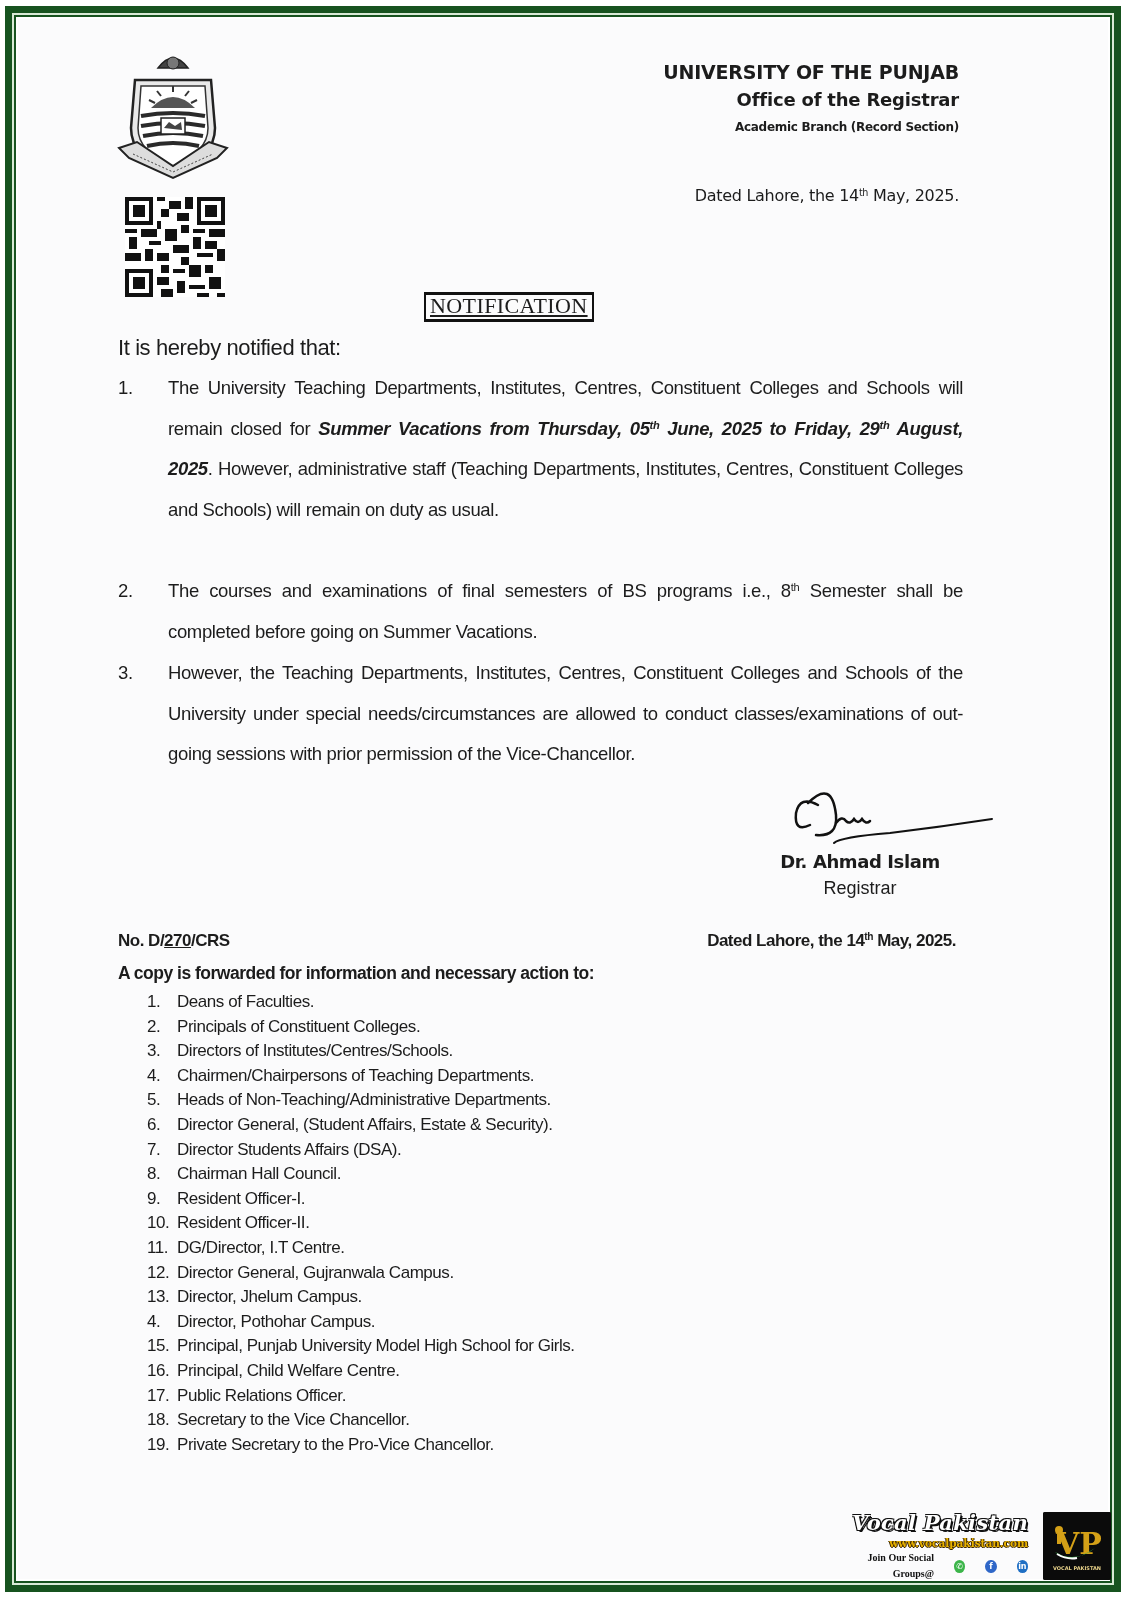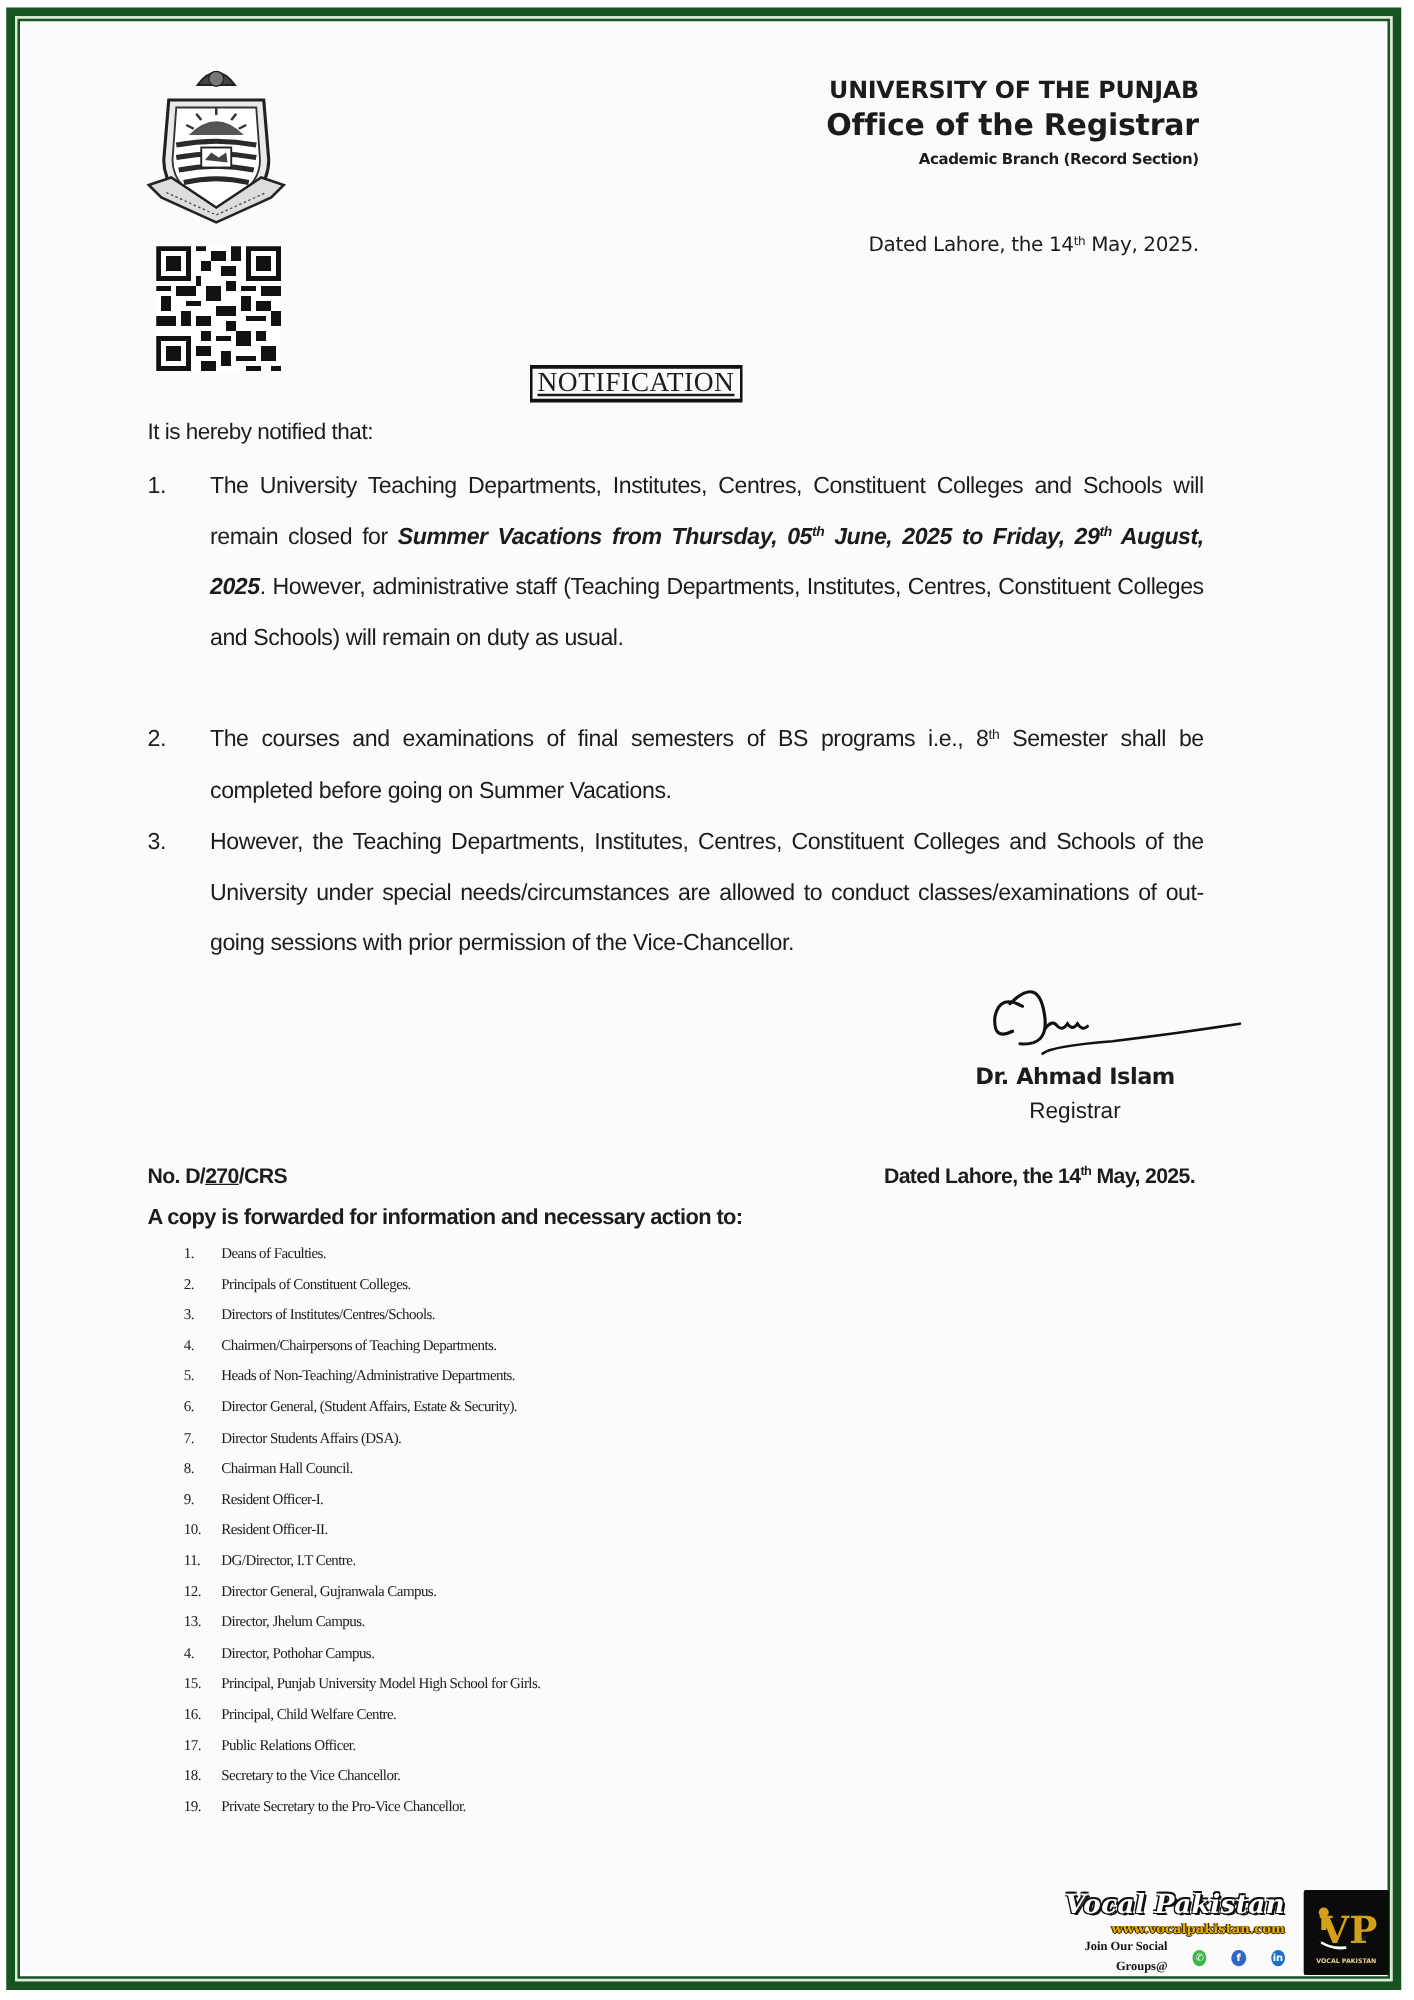--- a/index.html
+++ b/index.html
@@ -18,51 +18,51 @@
     .page {
       position: absolute; left: 18px; top: 19px; width: 1090px; height: 1560px;
       background: #fbfbfc;
     }
 
     .crest { position: absolute; left: 113px; top: 46px; width: 120px; height: 145px; }
     .qr { position: absolute; left: 125px; top: 197px; width: 100px; height: 100px; }
 
     .header { position: absolute; right: 172px; top: 58px; text-align: right; font-family: "DejaVu Sans", sans-serif; font-weight: bold; }
     .header .uni { font-size: 19px; line-height: 28px; letter-spacing: -0.2px; }
-    .header .office { font-size: 24px; line-height: 28px; letter-spacing: -0.2px; }
+    .header .office { font-size: 18px; line-height: 28px; letter-spacing: -0.2px; }
     .header .branch { font-size: 12px; line-height: 27px; letter-spacing: -0.3px; }
     .date-top { position: absolute; right: 172px; top: 186px; font-size: 16px; font-family: "DejaVu Sans", sans-serif; letter-spacing: -0.3px; }
     sup { font-size: 0.6em; vertical-align: 0.55em; line-height: 0; }
 
     .notif-title {
       position: absolute; left: 424px; top: 292px; height: 30px; padding: 0 4px;
       border: 2px solid #111; border-top-width: 3px; border-bottom-width: 3px;
       font-family: "Liberation Serif", serif; font-size: 22px; line-height: 22px; letter-spacing: 0.4px;
       text-decoration: underline;
     }
 
-    .intro { position: absolute; left: 118px; top: 335px; font-size: 18px; letter-spacing: -0.4px; font-family: "Liberation Sans", sans-serif; }
+    .intro { position: absolute; left: 118px; top: 335px; font-size: 22px; letter-spacing: -0.4px; font-family: "Liberation Sans", sans-serif; }
 
     .para { position: absolute; left: 118px; width: 845px; font-size: 18.5px; line-height: 40.5px; letter-spacing: -0.35px; }
     .para .num { position: absolute; left: 0; top: 0; }
     .para .body { margin-left: 50px; text-align: justify; }
     .para .body i { font-weight: bold; }
 
     .sig-svg { position: absolute; left: 770px; top: 785px; width: 230px; height: 70px; }
     .signer { position: absolute; left: 770px; top: 848px; width: 180px; text-align: center; }
     .signer .name { font-family: "DejaVu Sans", sans-serif; font-weight: bold; font-size: 18px; line-height: 28px; letter-spacing: -0.4px; }
     .signer .role { font-size: 18px; line-height: 24px; }
 
     .refno { position: absolute; left: 118px; top: 931px; font-weight: bold; font-size: 17px; letter-spacing: -0.5px; }
     .refno u { text-decoration: underline; }
     .date-bottom { position: absolute; right: 175px; top: 931px; font-weight: bold; font-size: 17px; letter-spacing: -0.5px; }
     .copy-heading { position: absolute; left: 118px; top: 963px; font-weight: bold; font-size: 17.5px; letter-spacing: -0.5px; }
 
     .cc-list { position: absolute; left: 147px; top: 990px; list-style: none; }
-    .cc-list li { font-size: 12px; line-height: 24.6px; letter-spacing: -0.45px; white-space: nowrap; font-family: Liberation Serif, serif; }
+    .cc-list li { font-size: 17px; line-height: 24.6px; letter-spacing: -0.45px; white-space: nowrap; }
     .cc-list li .n { display: inline-block; min-width: 30px; }
 
     .watermark { position: absolute; left: 838px; top: 1510px; width: 190px; }
     .wm-title {
       font-family: "DejaVu Serif", serif; font-style: italic; font-weight: bold; font-size: 21px; color: #ffffff;
       text-shadow: -1px -1px 0 #111, 1px -1px 0 #111, -1px 1px 0 #111, 1px 1px 0 #111, 2px 2px 0 #111;
       text-align: right; letter-spacing: 0.3px; line-height: 26px;
     }
     .wm-url { font-family: "DejaVu Serif", serif; font-weight: bold; font-size: 10.5px; color: #e8b200; text-align: right; line-height: 14px;
       text-shadow: -1px 0 0 #3b2500, 1px 0 0 #3b2500, 0 1px 0 #3b2500; }

